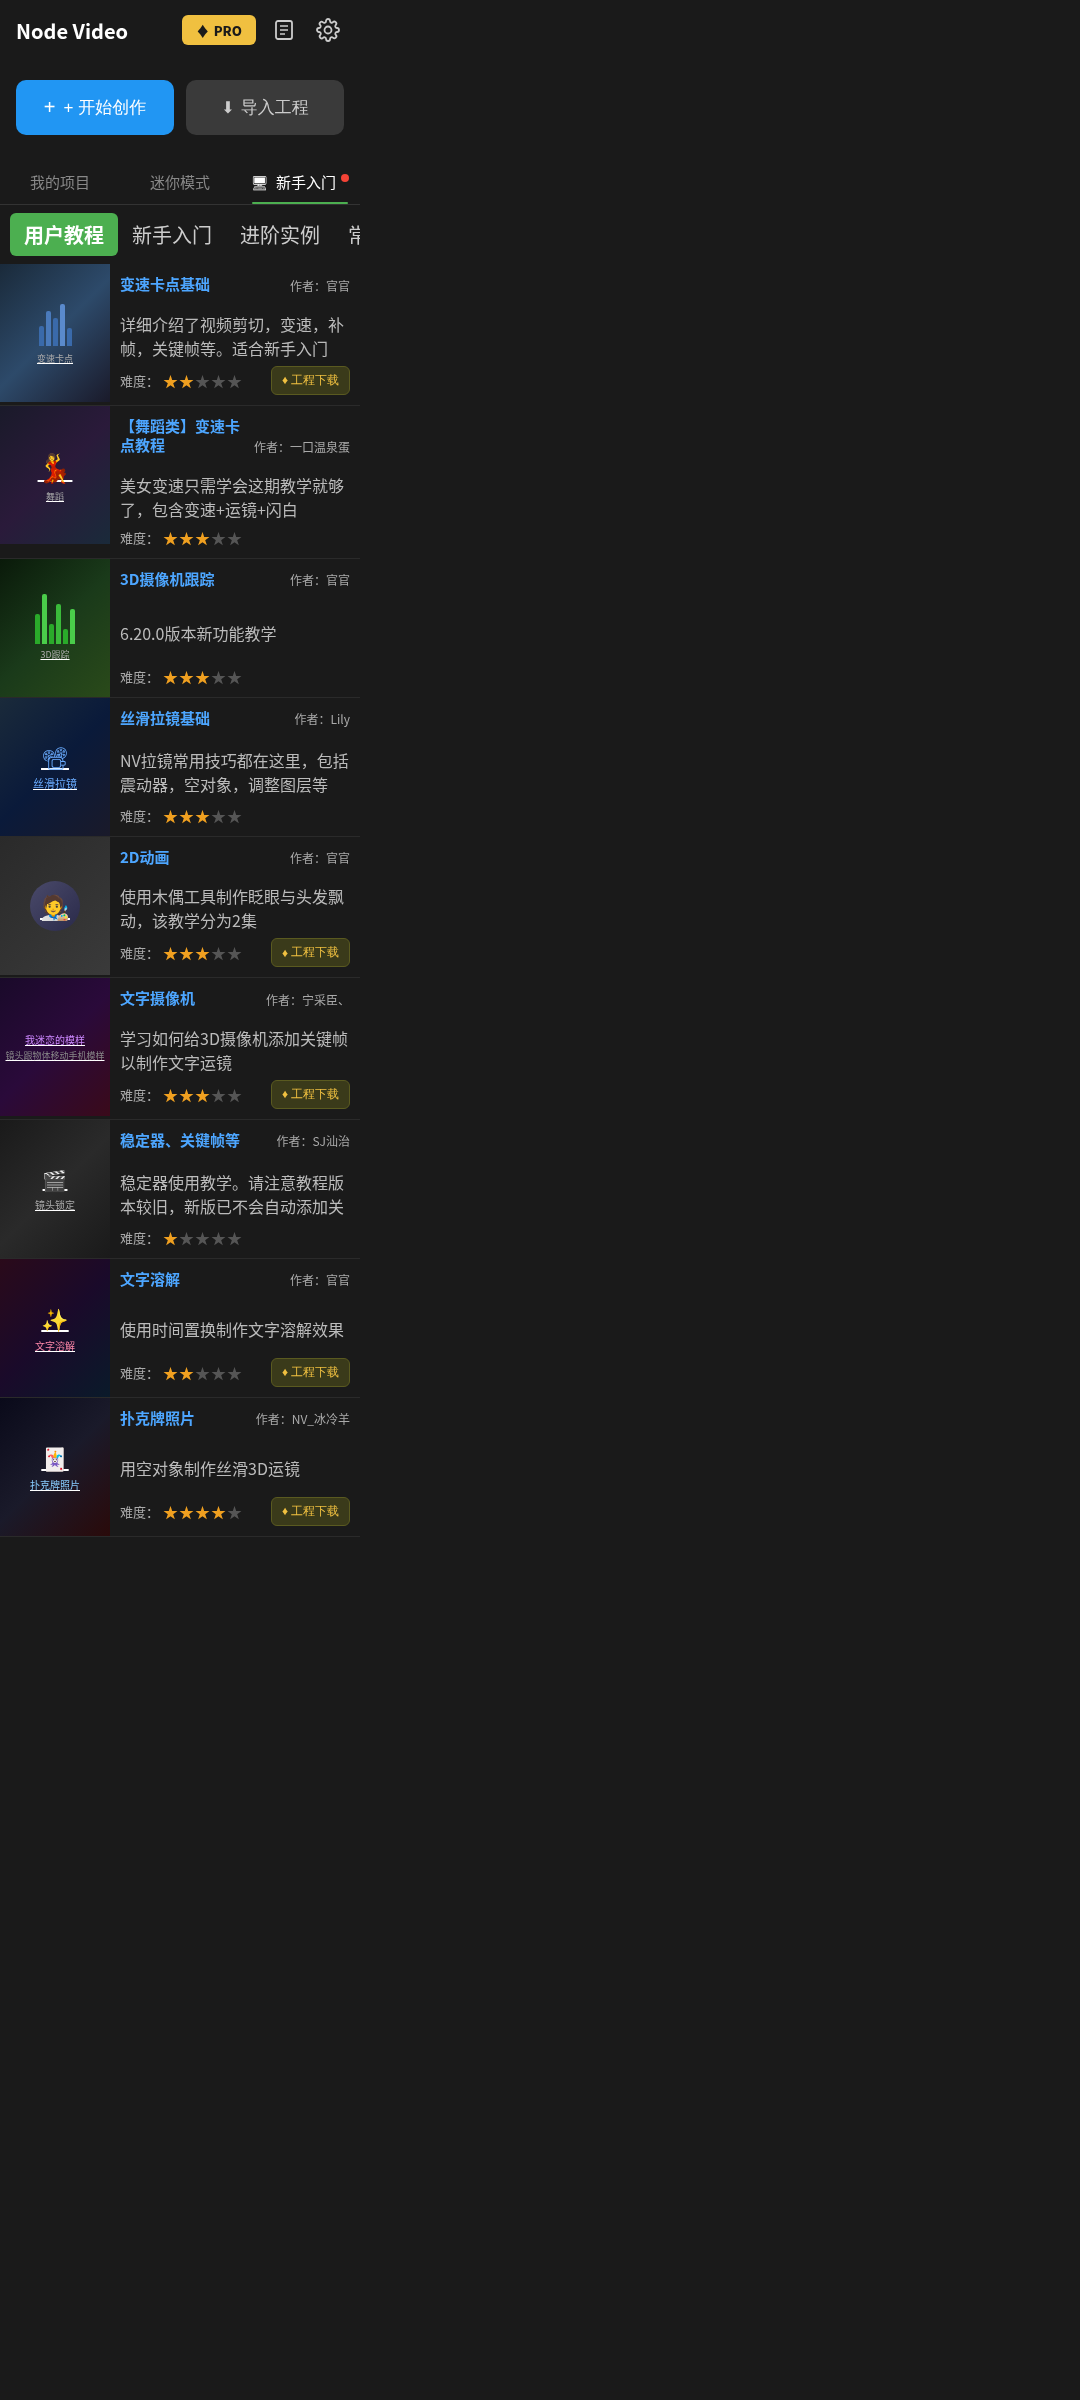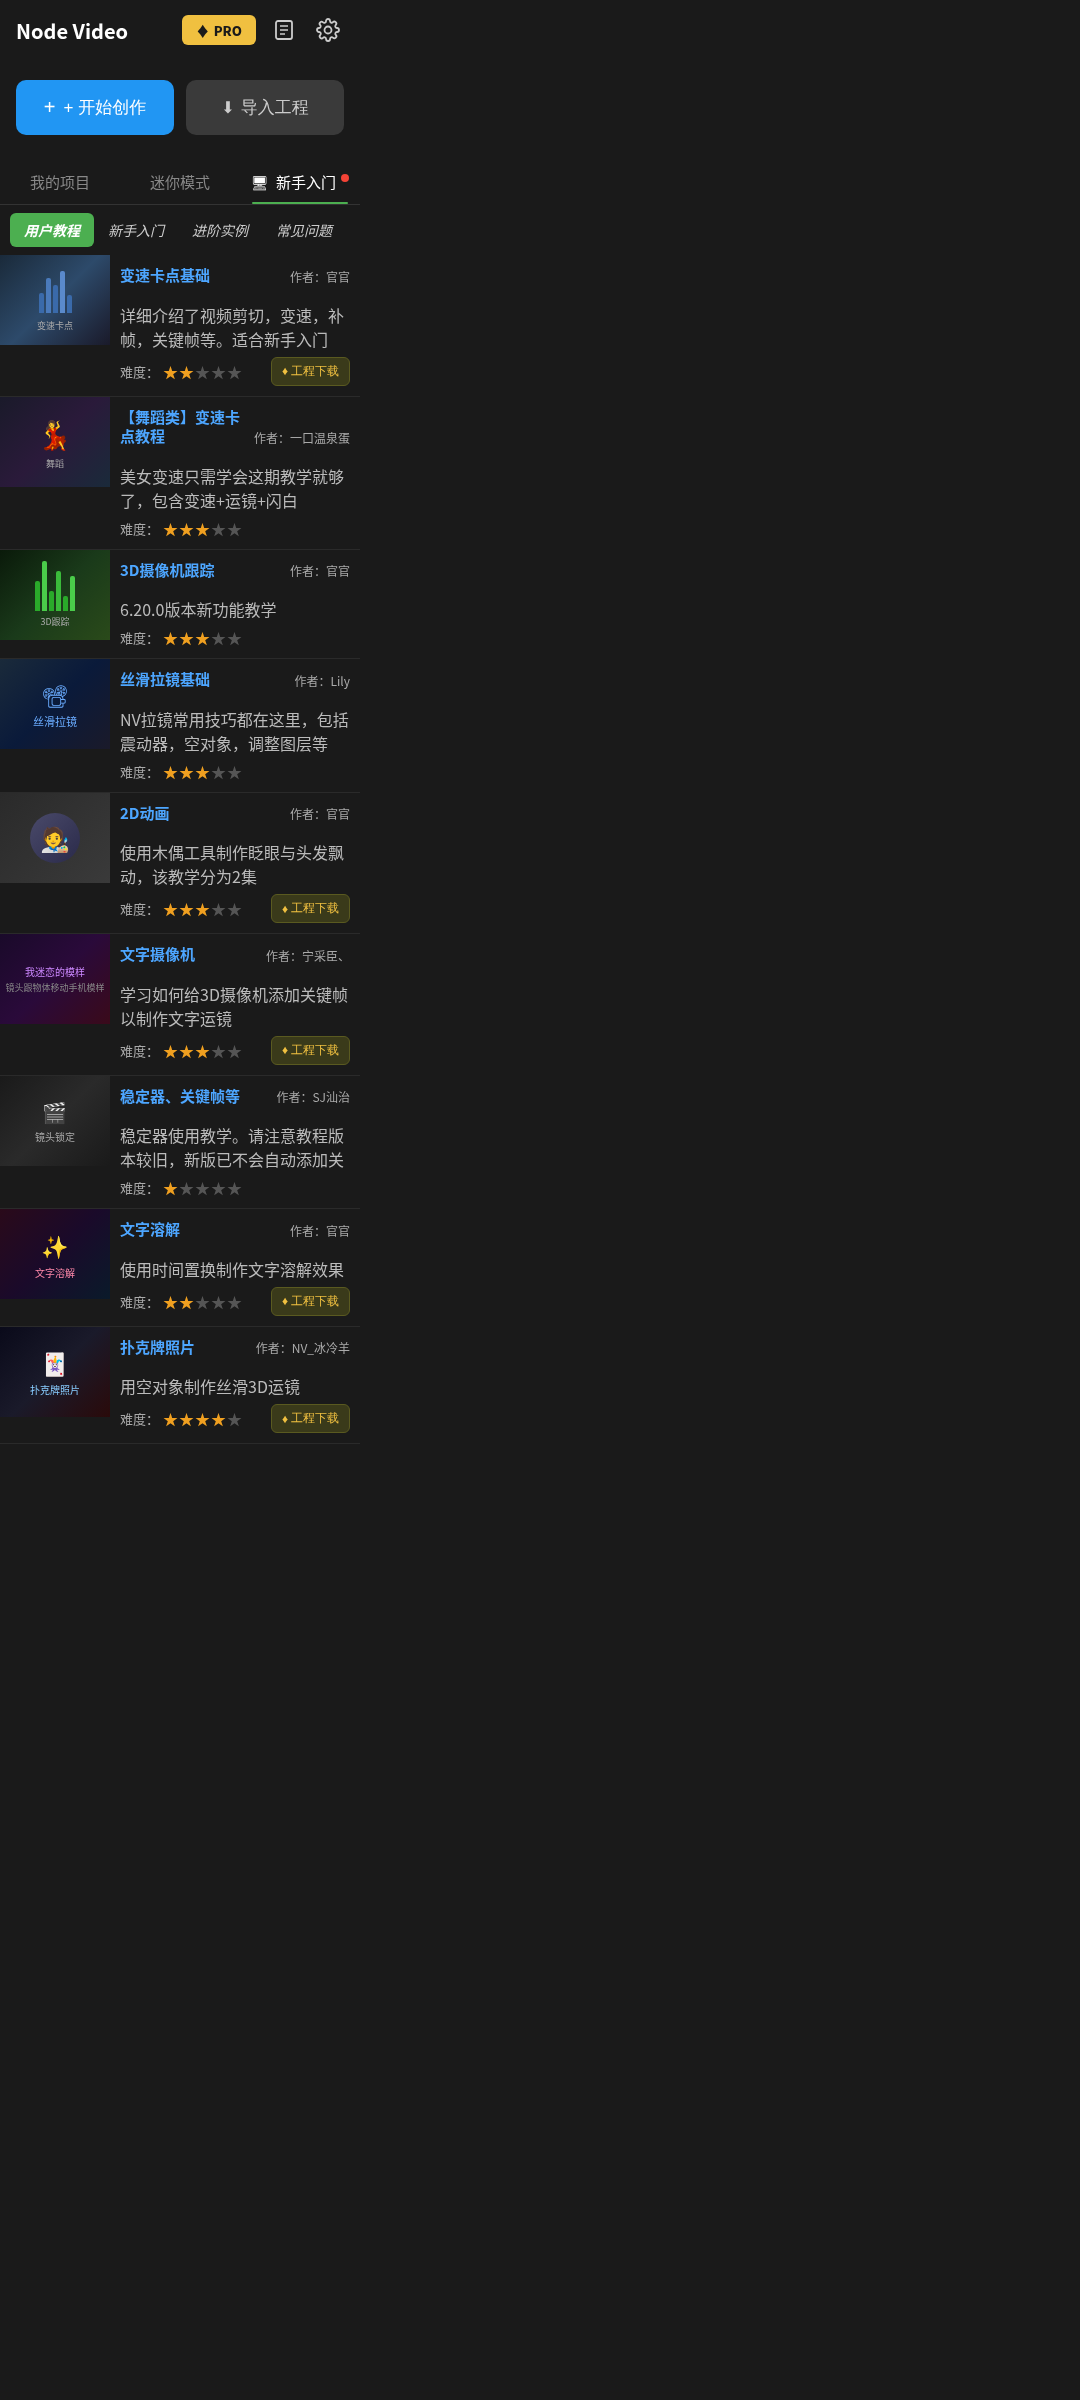--- a/index.html
+++ b/index.html
@@ -137,50 +137,50 @@
       display: flex;
       gap: 0;
       padding: 8px 10px;
       background: #1a1a1a;
       overflow-x: auto;
       scrollbar-width: none;
     }
     .cat-bar::-webkit-scrollbar { display: none; }
     .cat-item {
       padding: 7px 14px;
-      font-size: 14px;
+      font-size: 20px;
       color: #cccccc;
       border-radius: 6px;
       cursor: pointer;
       white-space: nowrap;
-      font-style: italic;
     }
     .cat-item.active {
       background: #4caf50;
       color: #ffffff;
       font-weight: 600;
     }
     
     .course-list {
       display: flex;
       flex-direction: column;
     }
     .course-item {
       display: flex;
       align-items: stretch;
       border-bottom: 1px solid #2a2a2a;
       min-height: 100px;
     }
     .course-thumb {
       width: 110px;
       min-width: 110px;
-      height: 90px;
+      height: 138px;
       background: #333;
       position: relative;
       overflow: hidden;
+      text-decoration: underline;
     }
     .thumb-inner {
       width: 100%;
       height: 100%;
       display: flex;
       align-items: center;
       justify-content: center;
       font-size: 11px;
       color: #888;
     }

